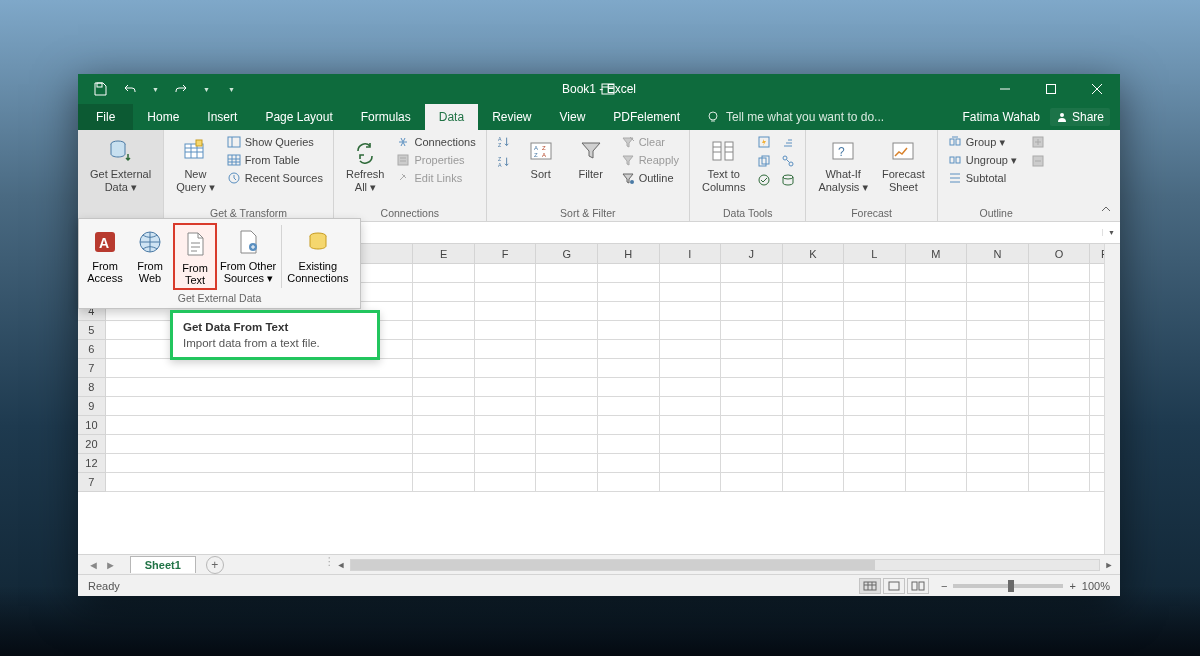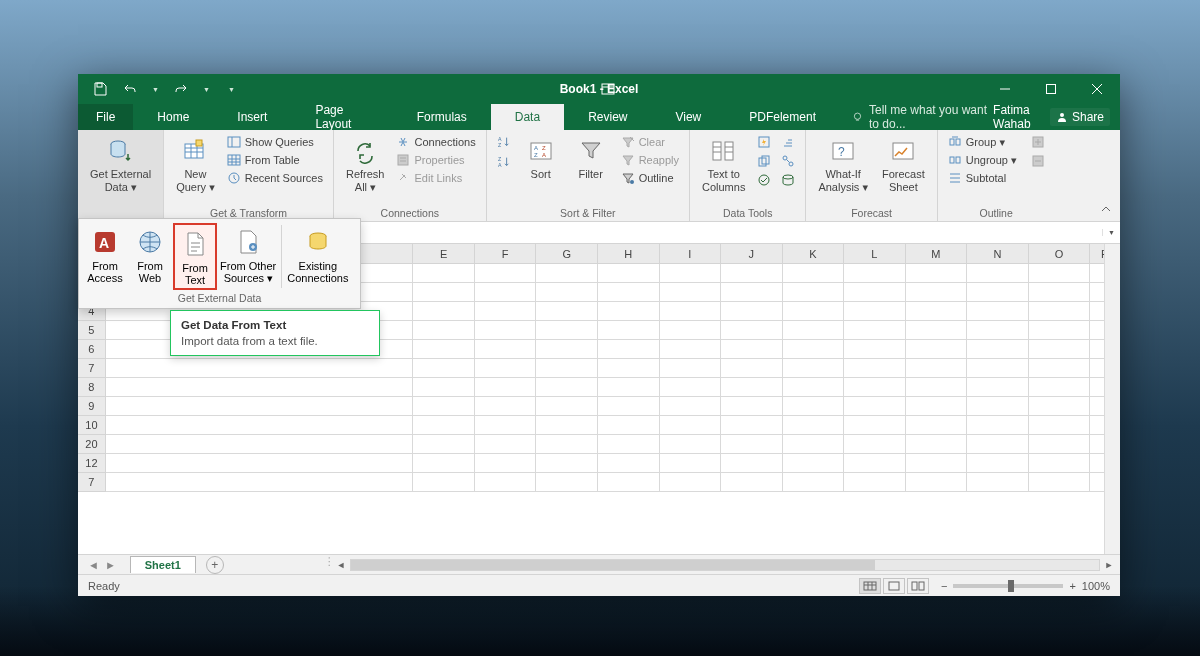--- a/index.html
+++ b/index.html
@@ -3,29 +3,29 @@
 <meta charset="utf-8">
 <style>
   * { box-sizing: border-box; margin: 0; padding: 0; font-family: "Segoe UI", Tahoma, sans-serif; }
   body { background: linear-gradient(180deg,#7fa8c9 0%,#4a6a82 30%,#1e3a4f 65%,#0f2230 100%); width:1200px; height:656px; overflow:hidden; position:relative; }
   .window { position:absolute; top:74px; left:78px; width:1042px; height:522px; background:#fff; box-shadow: 0 10px 40px rgba(0,0,0,.5); display:flex; flex-direction:column; }
   
   .titlebar { height:30px; background:#0e6b3d; color:#fff; display:flex; align-items:center; position:relative; }
   .qat { display:flex; align-items:center; gap:14px; padding-left:14px; }
   .qat .ico { width:16px; height:16px; display:flex; align-items:center; justify-content:center; }
   .qat svg { fill:#fff; }
-  .titlecenter { position:absolute; left:0; right:0; text-align:center; font-size:12px; pointer-events:none;font-weight:bold; }
+  .titlecenter { position:absolute; left:0; right:0; text-align:center; font-size:12px; pointer-events:none; }
   .winbtns { margin-left:auto; display:flex; }
   .winbtn { width:46px; height:30px; display:flex; align-items:center; justify-content:center; }
   .winbtn svg { stroke:#fff; stroke-width:1; fill:none; }
   .ribbonopt { width:46px; height:30px; display:flex; align-items:center; justify-content:center; margin-left:auto; }
   
   .tabsrow { height:26px; background:#0e6b3d; color:#fff; display:flex; align-items:stretch; font-size:12px; }
   .filetab { background:#0c5a33; padding:0 18px; display:flex; align-items:center; }
-  .tab { padding:0 24px; display:flex; align-items:center; cursor:pointer; }
+  .tab { padding:0 14px; display:flex; align-items:center; cursor:pointer; }
   .tab.active { background:#f1f1f1; color:#217346; }
   .tell { margin-left:12px; display:flex; align-items:center; gap:6px; color:#d8e9df; font-size:12px; }
   .tell svg { stroke:#d8e9df; fill:none; }
   .rightacct { margin-left:auto; display:flex; align-items:center; gap:10px; padding-right:10px; }
   .share { display:flex; align-items:center; gap:4px; background:rgba(255,255,255,.06); padding:2px 6px; border-radius:2px; }
   
   .ribbon { background:#f1f1f1; border-bottom:1px solid #d4d4d4; display:flex; height:92px; font-size:11px; color:#444; position:relative; }
   .rgroup { border-right:1px solid #d4d4d4; padding:4px 8px 2px 8px; display:flex; flex-direction:column; }
   .rgroup .body { display:flex; gap:6px; flex:1; align-items:flex-start; }
   .rgroup .label { text-align:center; font-size:10.5px; color:#666; padding-top:1px; }
@@ -75,21 +75,21 @@
   .zoom-track { width:110px; height:4px; background:#c8c8c8; position:relative; }
   .zoom-thumb { position:absolute; left:50%; top:-4px; width:6px; height:12px; background:#6a6a6a; }
   
   .dropdown { position:absolute; top:218px; left:78px; width:283px; background:#f6f6f6; border:1px solid #c4c4c4; box-shadow:0 4px 10px rgba(0,0,0,.2); }
   .dd-toolbar { display:flex; padding:4px 4px 0 4px; gap:1px; }
   .dd-btn { flex:0 0 auto; min-width:44px; padding:4px 2px 2px 2px; display:flex; flex-direction:column; align-items:center; text-align:center; font-size:11px; line-height:1.1; gap:3px; }
   .dd-btn.highlighted { border:2px solid #d93a2b; background:#fff0ee; }
   .dd-btn .dicon { width:30px; height:30px; display:flex; align-items:center; justify-content:center; }
   .dd-groupname { text-align:center; font-size:10.5px; color:#666; padding:2px 0 4px 0; border-top: none; }
   
-  .tooltip { position:absolute; top:310px; left:170px; width:210px; background:#fff; border:1px solid #22c55e; box-shadow:0 3px 8px rgba(0,0,0,.18); padding:8px 10px; font-size:11.5px; }
+  .tooltip { position:absolute; top:310px; left:170px; width:210px; background:#fff; border:3px solid #22c55e; box-shadow:0 3px 8px rgba(0,0,0,.18); padding:8px 10px; font-size:11.5px; }
   .tooltip .tt-title { font-weight:700; margin-bottom:4px; color:#333; }
   .tooltip .tt-body { color:#555; }
   
   .skyline { position:absolute; left:0; right:0; bottom:0; height:70px; background:linear-gradient(0deg,#050b12 0%,rgba(5,11,18,0) 100%); }
   svg { display:block; }
   .chev { font-size:7px; color:#555; }
 </style>
 </head>
 <body>
 

